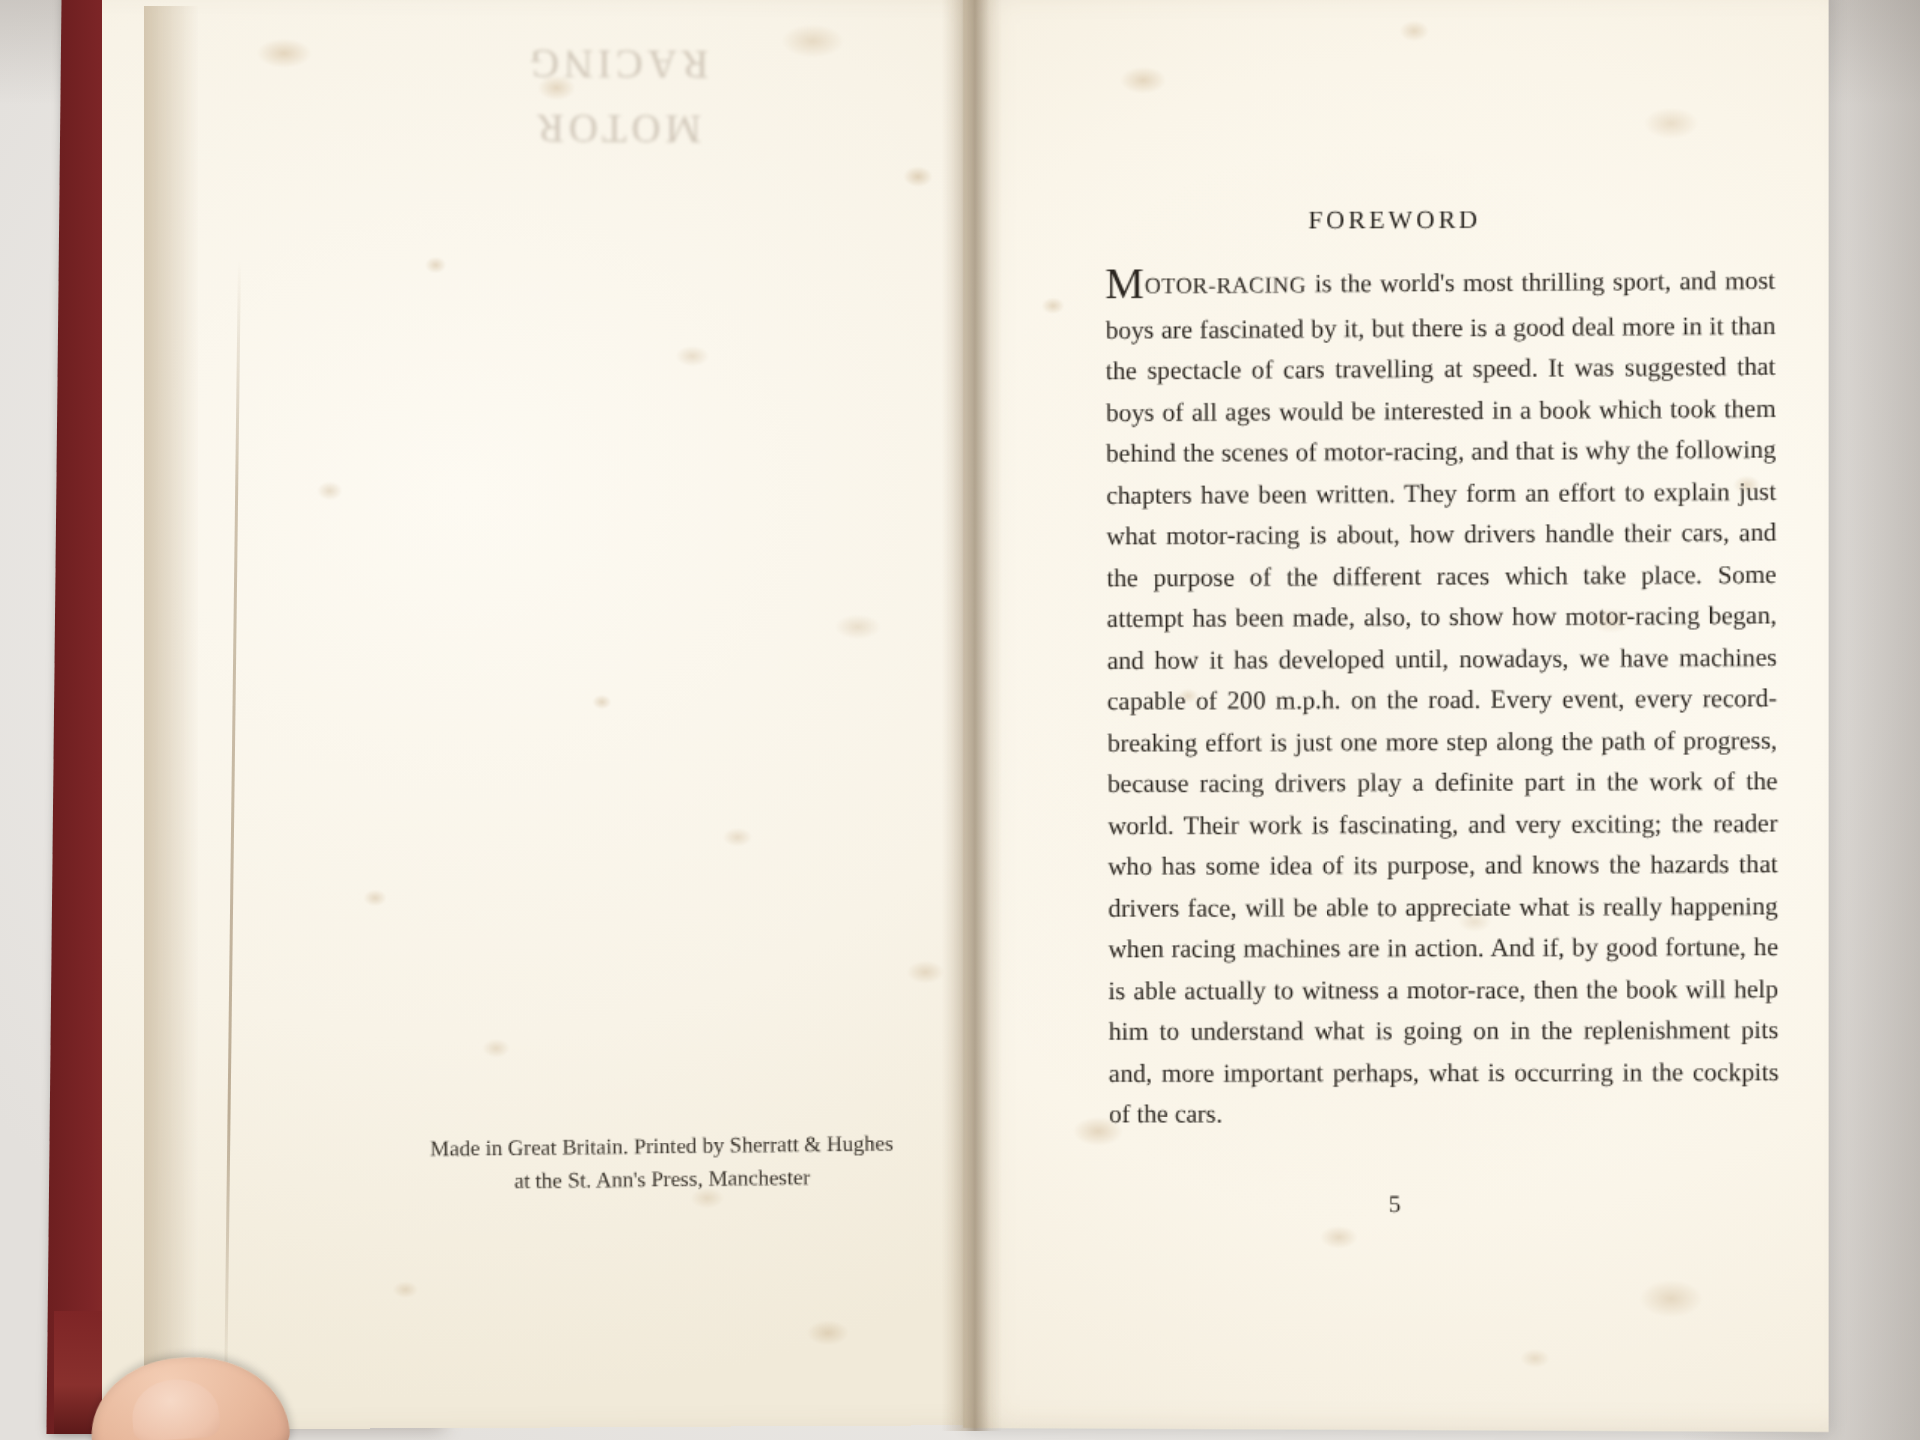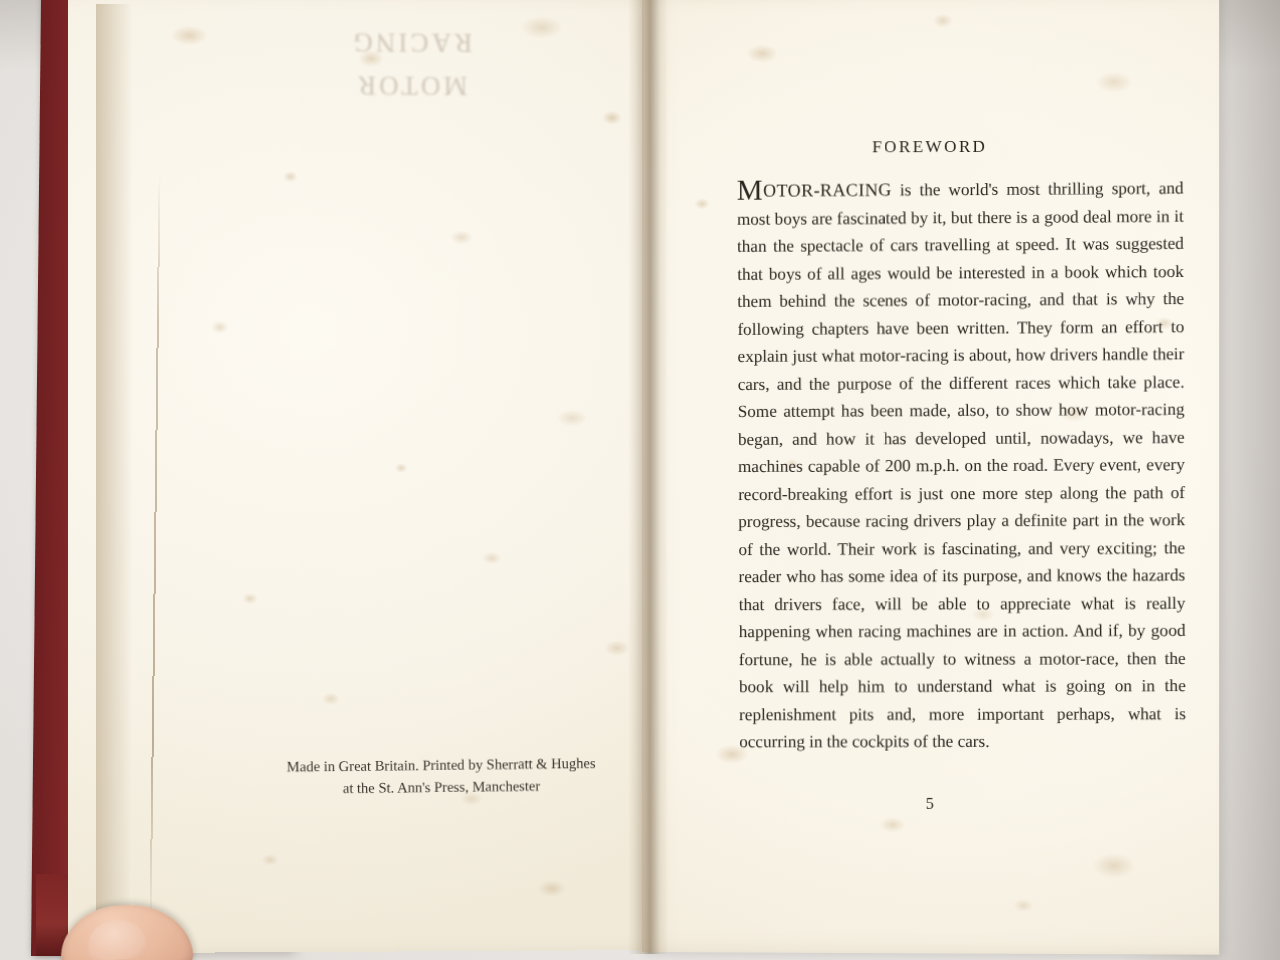--- a/index.html
+++ b/index.html
@@ -225,21 +225,21 @@
     text-justify: inter-word;
     transform: rotate(-0.25deg);
   }
   .body-text .dropcap {
     font-size: 29px;
     line-height: 27px;
     vertical-align: -3px;
     letter-spacing: 0.5px;
   }
   .body-text .smallcaps {
-    font-size: 18px;
+    font-size: 15px;
     letter-spacing: 0.4px;
   }
   .folio {
     position: absolute;
     left: 0;
     top: 800px;
     width: 574px;
     text-align: center;
     font-size: 16px;
     color: #2a251f;

